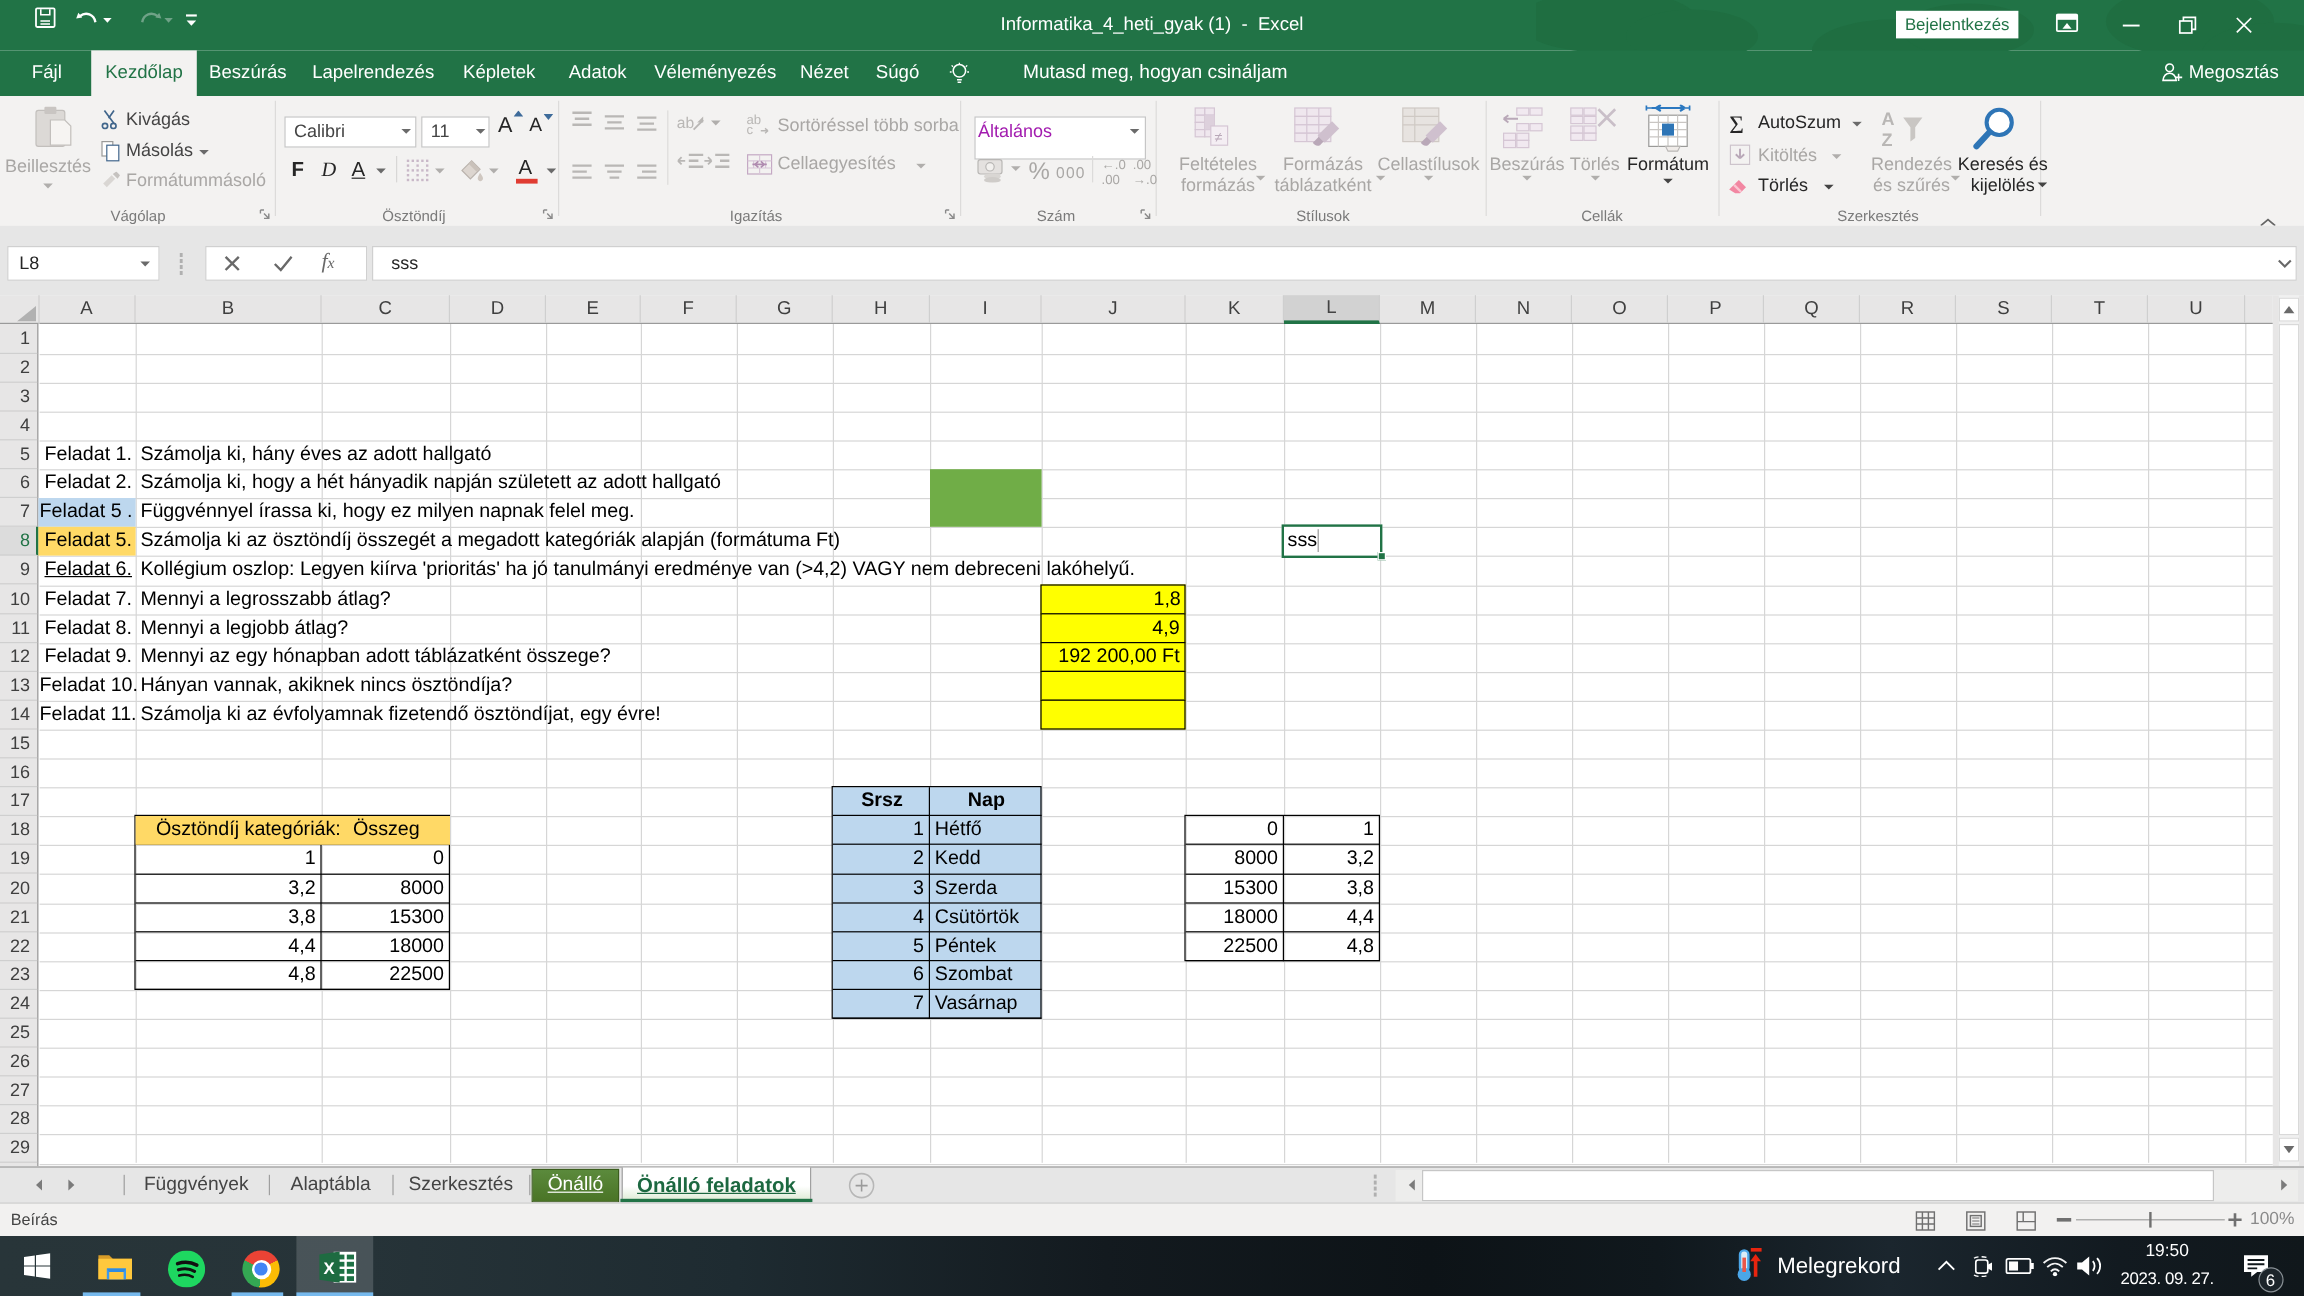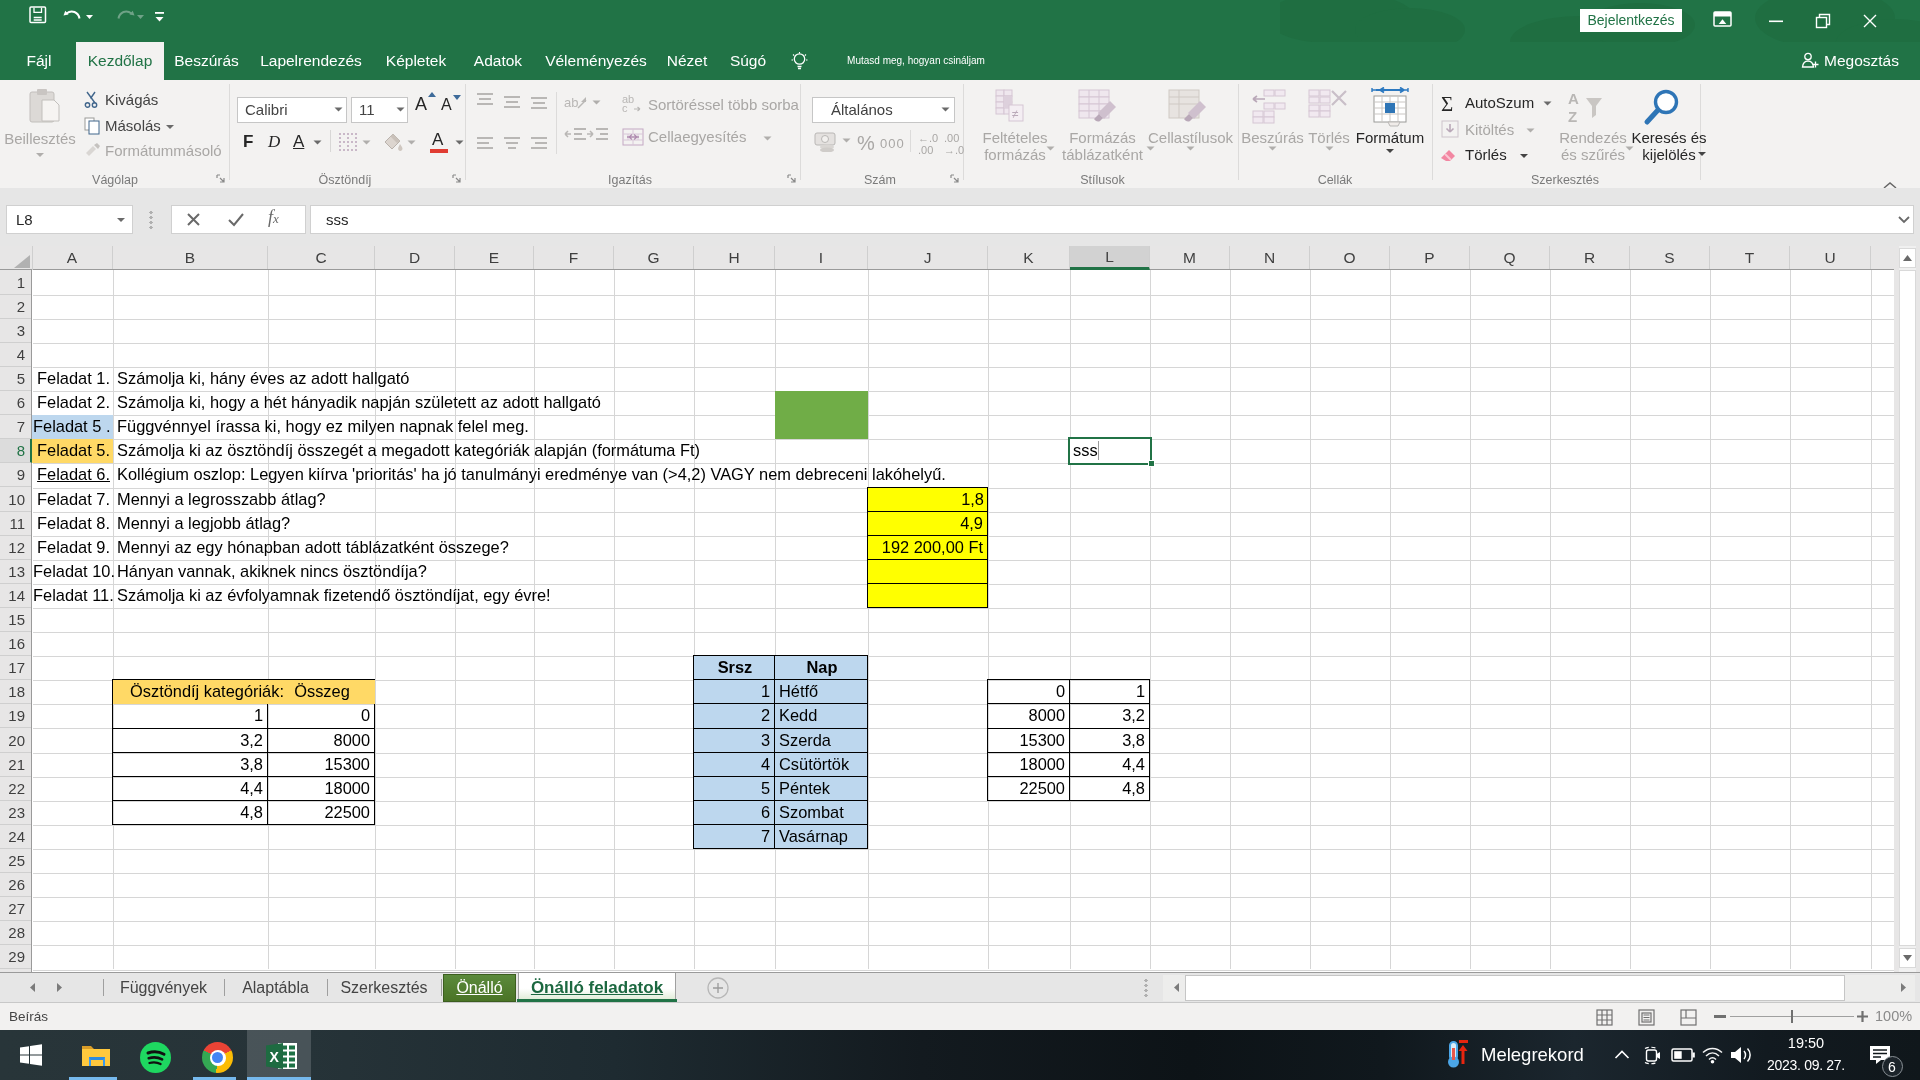--- a/index.html
+++ b/index.html
@@ -63,20 +63,21 @@
     <path d="M37.5 8.5c2.5-2 5.5-2.5 8-1.5 2.8 1.1 4.5 3.5 5 6.5" stroke="#fff" stroke-width="2" fill="none"></path>
     <path d="M57 10l3.5 4 3.5-4z" fill="#fff"></path>
     <path d="M100.5 9.5l5 1-1.8-4.8z" fill="#6fa287"></path>
     <path d="M102.5 8.5c-2.5-2-5.5-2.5-8-1.5-2.8 1.1-4.5 3.5-5 6.5" stroke="#6fa287" stroke-width="2" fill="none"></path>
     <path d="M108 10l3.5 4 3.5-4z" fill="#6fa287"></path>
     <g fill="#fff">
           <rect x="126" y="7" width="9" height="1.8"></rect>
           <path d="M126.5 12l4 4.5 4-4.5z"></path>
         </g>
   </svg>  
+      <div class="ttl" style="left:960px;transform:translateX(-50%);white-space:nowrap;font-size:15.5px">Informatika_4_heti_gyak (1)&nbsp; -&nbsp; Excel</div>
   <div class="abs" style="left:1580px;top:9px;width:102px;height:23px;background:#fff;font-size:14px;color:#217346;text-align:center;line-height:23px">Bejelentkezés</div>
   <svg class="abs" style="left:1713px;top:11px" width="20" height="18" viewBox="0 0 20 18">
     <rect x="1" y="1" width="17" height="14" rx="1" fill="none" stroke="#fff" stroke-width="1.5"></rect>
     <rect x="1" y="1" width="17" height="4.5" fill="#fff"></rect>
     <path d="M9.5 8.2l-3.8 4.8h7.6z" fill="#fff"></path>
   </svg>
   <div class="wbtn" style="left:1752px;width:47px">
         <svg width="16" height="16" viewBox="0 0 16 16">
           <rect x="1" y="7.5" width="14" height="1.6" fill="#fff"></rect>
         </svg>
@@ -104,21 +105,21 @@
   <div class="rtab" style="left:537px;width:118px">Véleményezés</div>
   <div class="rtab" style="left:655px;width:64px">Nézet</div>
   <div class="rtab" style="left:719px;width:58px">Súgó</div>
   <svg class="abs" style="left:791px;top:10px" width="17" height="19" viewBox="0 0 17 19">
     <g fill="none" stroke="#fff" stroke-width="1.3">
       <circle cx="8.5" cy="7" r="5.2"></circle>
           <path d="M6.5 14.5h4M7 16.5h3"></path>
           <path d="M8.5 0v1.5M2 2.5l1.2 1.2M15 2.5l-1.2 1.2M0.5 8h1.5M15 8h1.5" stroke-width="1.1"></path>
     </g>
   </svg>
-  <div class="rtab" style="left:786px;width:260px;text-align:center;white-space:nowrap;font-size:10px">Mutasd meg, hogyan csináljam</div>
+  <div class="rtab" style="left:813px;width:260px;text-align:right;white-space:nowrap;font-size:16px">Mutasd meg, hogyan csináljam</div>
   <svg class="abs" style="left:1800px;top:10px" width="20" height="17" viewBox="0 0 20 17">
     <g fill="none" stroke="#fff" stroke-width="1.3">
       <circle cx="8" cy="4.5" r="3.2"></circle>
           <path d="M2.5 15c.5-4 2.5-6 5.5-6s5 2 5.5 6z"></path>
           <path d="M15.5 9.5v6M12.5 12.5h6"></path>
     </g>
   </svg>
   <div class="rtab" style="left:1824px;width:80px;text-align:left">Megosztás</div>
 </div>
 <div id="ribbon">
@@ -286,21 +287,21 @@
     <rect x="1" y="1" width="20" height="16" fill="none" stroke="#c4a8c4"></rect>
         <path d="M1 6h20M1 12h20M11 1v5M6 6v6M16 6v6M11 12v5" stroke="#d8c6d8" stroke-width="1"></path>
     <path d="M5 9h12M7 9L10 6.5M7 9l3 2.5M15 9l-3-2.5M15 9l-3 2.5" stroke="#b08cb0" stroke-width="1.3" fill="none"></path>
   </svg>
   <div class="gtext abs" style="left:648px;top:48px">Cellaegyesítés</div>
   <svg class="abs" style="left:763px;top:56px" width="9" height="6" viewBox="0 0 9 6">
         <path d="M0.5 0.5l4 4 4-4z" fill="#b0aeac"></path>
       </svg>
 
   
-  <div class="abs" style="left:812px;top:17px;width:143px;height:26px;background:#fff;border:1px solid #c6c6c6;font-size:15px;color:#404040;line-height:24px;padding-left:18px">Általános</div>
+  <div class="abs" style="left:812px;top:17px;width:143px;height:36px;background:#fff;border:1px solid #c6c6c6;font-size:15px;color:#a21caf;line-height:24px;padding-left:2px">Általános</div>
   <svg class="abs" style="left:941px;top:27px" width="9" height="6" viewBox="0 0 9 6">
         <path d="M0.5 0.5l4 4 4-4z" fill="#6a6a6a"></path>
       </svg>
   <svg class="abs" style="left:814px;top:50px" width="26" height="22" viewBox="0 0 26 22">
     <rect x="1" y="3" width="20" height="12" rx="2" fill="#e4e1df" stroke="#b9b7b5"></rect>
         <circle cx="11" cy="9" r="3.5" fill="#f2f0ee" stroke="#b9b7b5"></circle>
     <ellipse cx="13" cy="17" rx="7" ry="2.5" fill="#d9d6d3"></ellipse>
         <ellipse cx="13" cy="20" rx="7" ry="2.5" fill="#cfccc9"></ellipse>
   </svg>
   <svg class="abs" style="left:842px;top:58px" width="9" height="6" viewBox="0 0 9 6">

